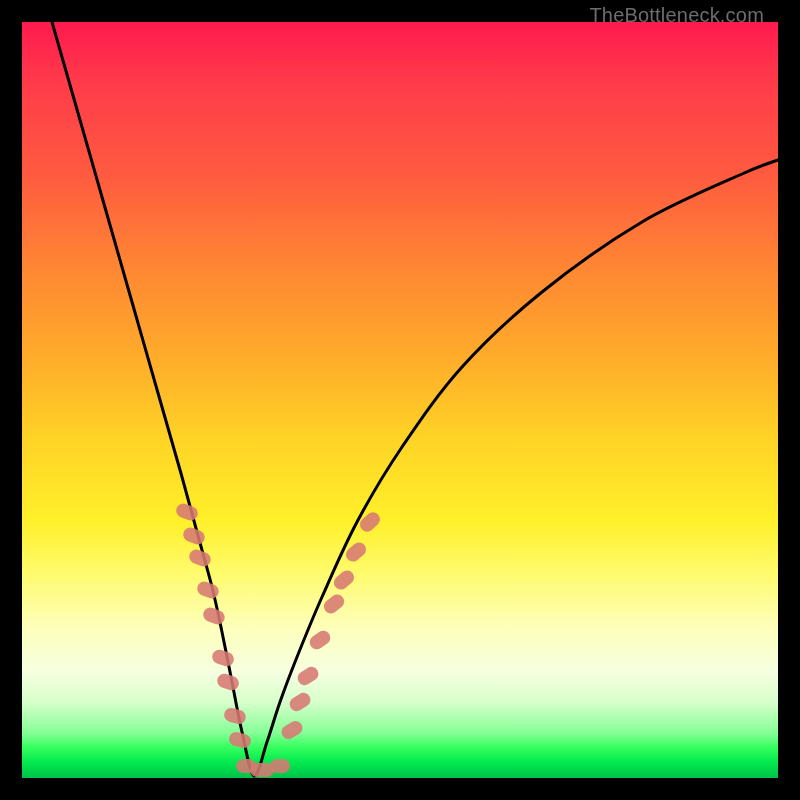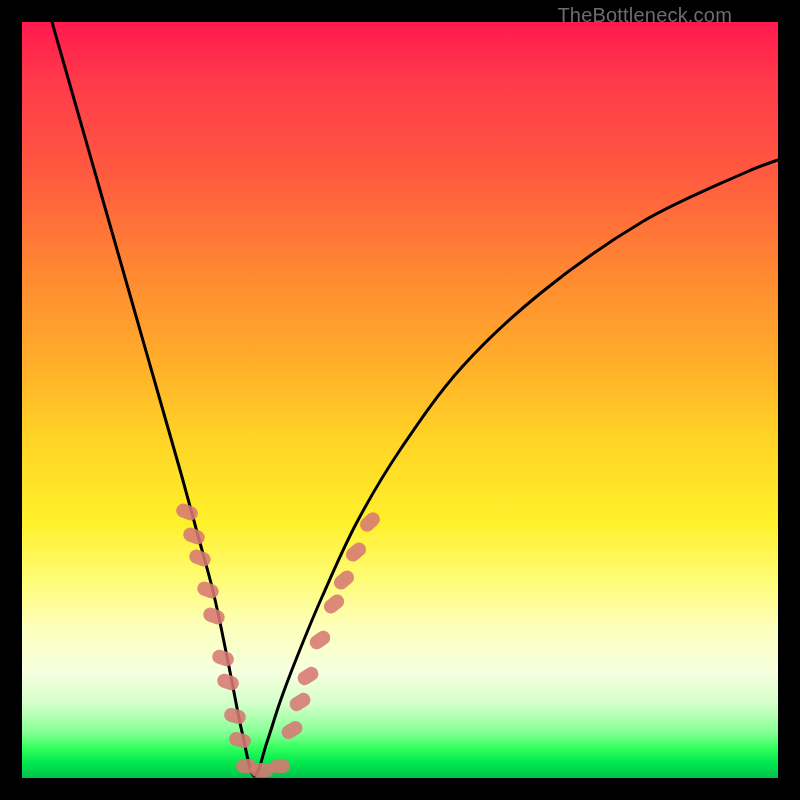--- a/index.html
+++ b/index.html
@@ -11,20 +11,21 @@
     overflow: hidden;
     font-family: Arial, Helvetica, sans-serif;
   }
   .frame {
     position: absolute;
     top: 0;
     left: 0;
     width: 744px;
     height: 800px;
     background: #000;
+    padding-left: 32px;
   }
   .plot-area {
     position: absolute;
     top: 22px;
     left: 22px;
     width: 756px;
     height: 756px;
     
     background: linear-gradient(
       to bottom,

